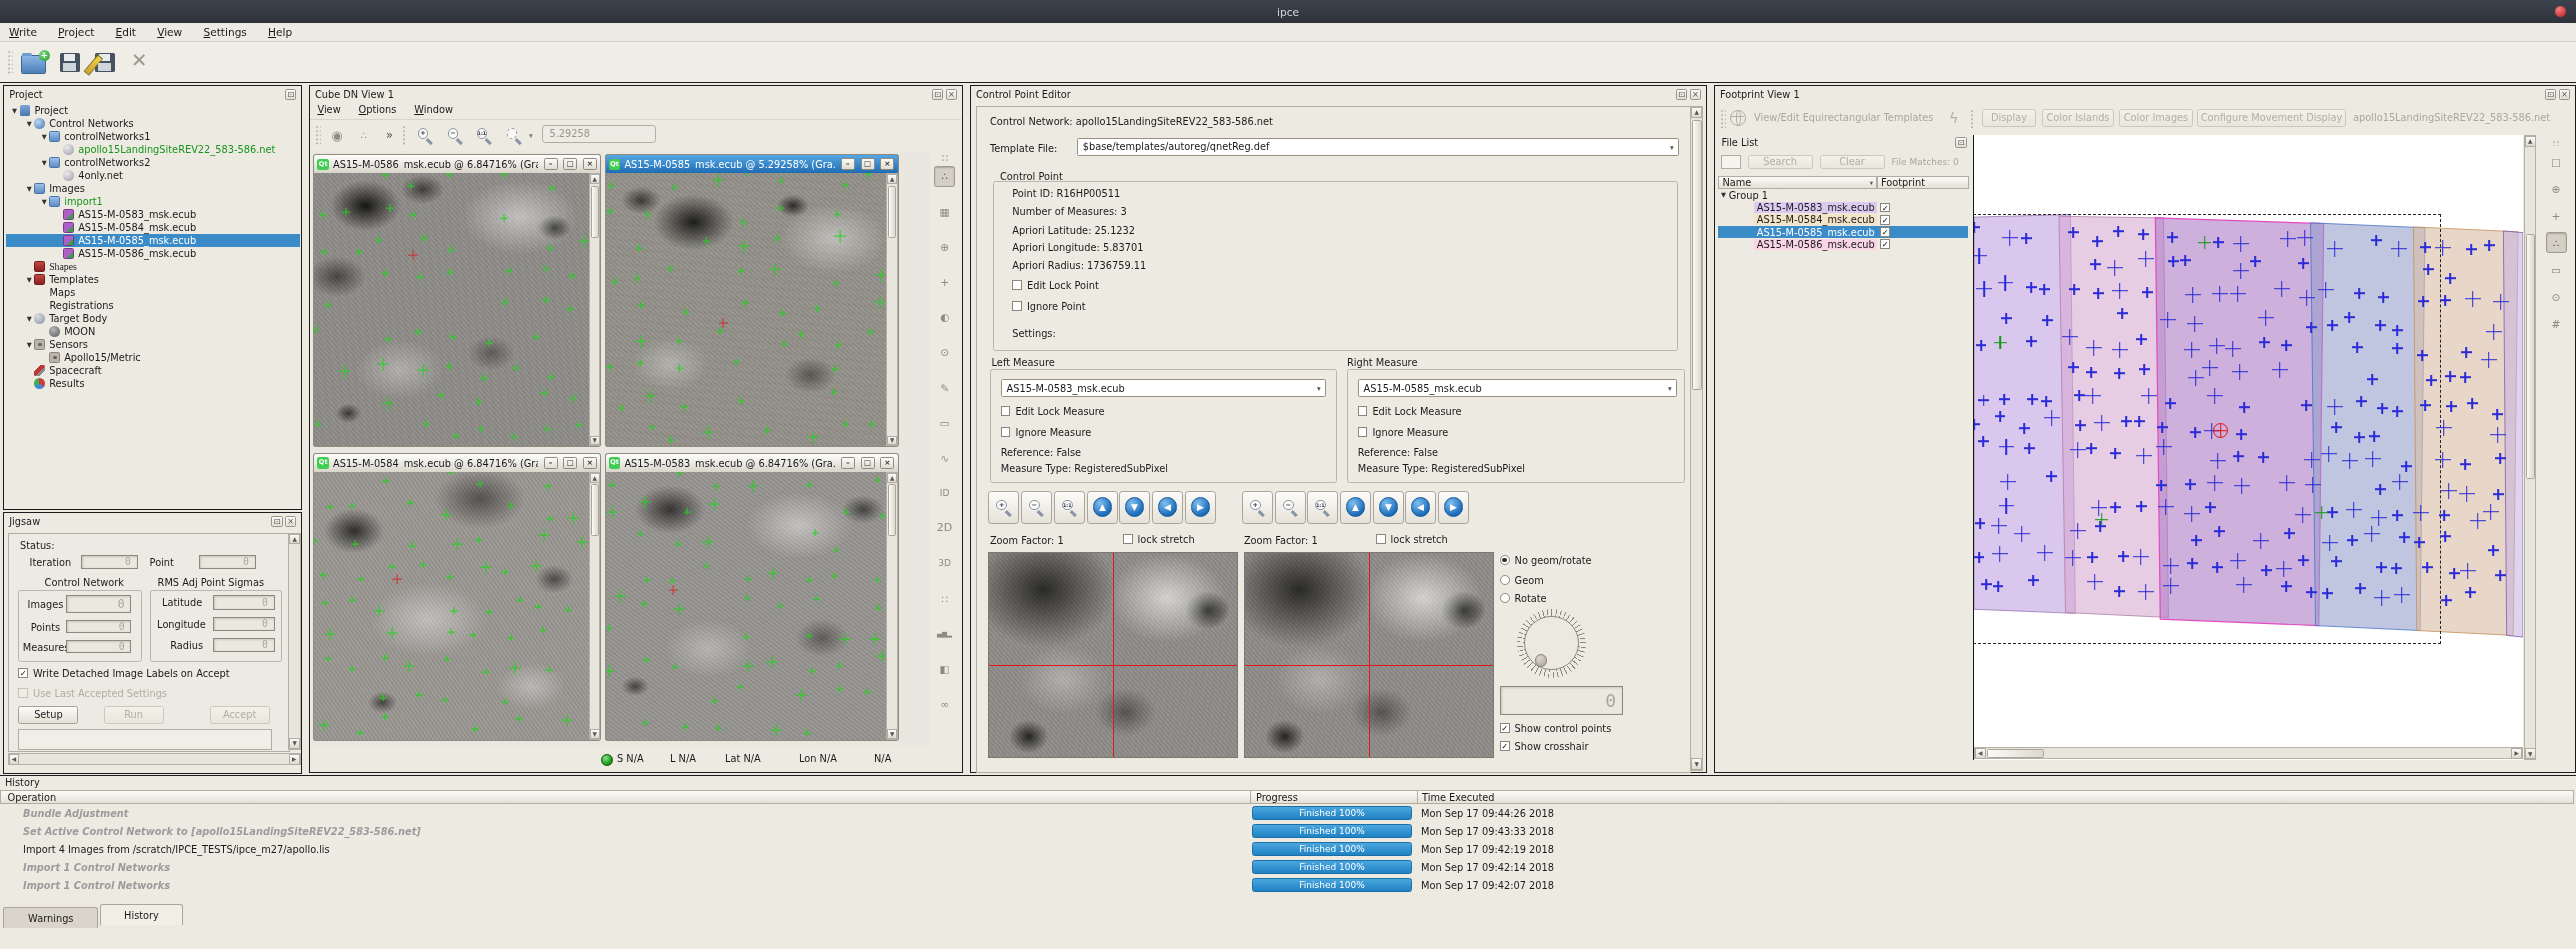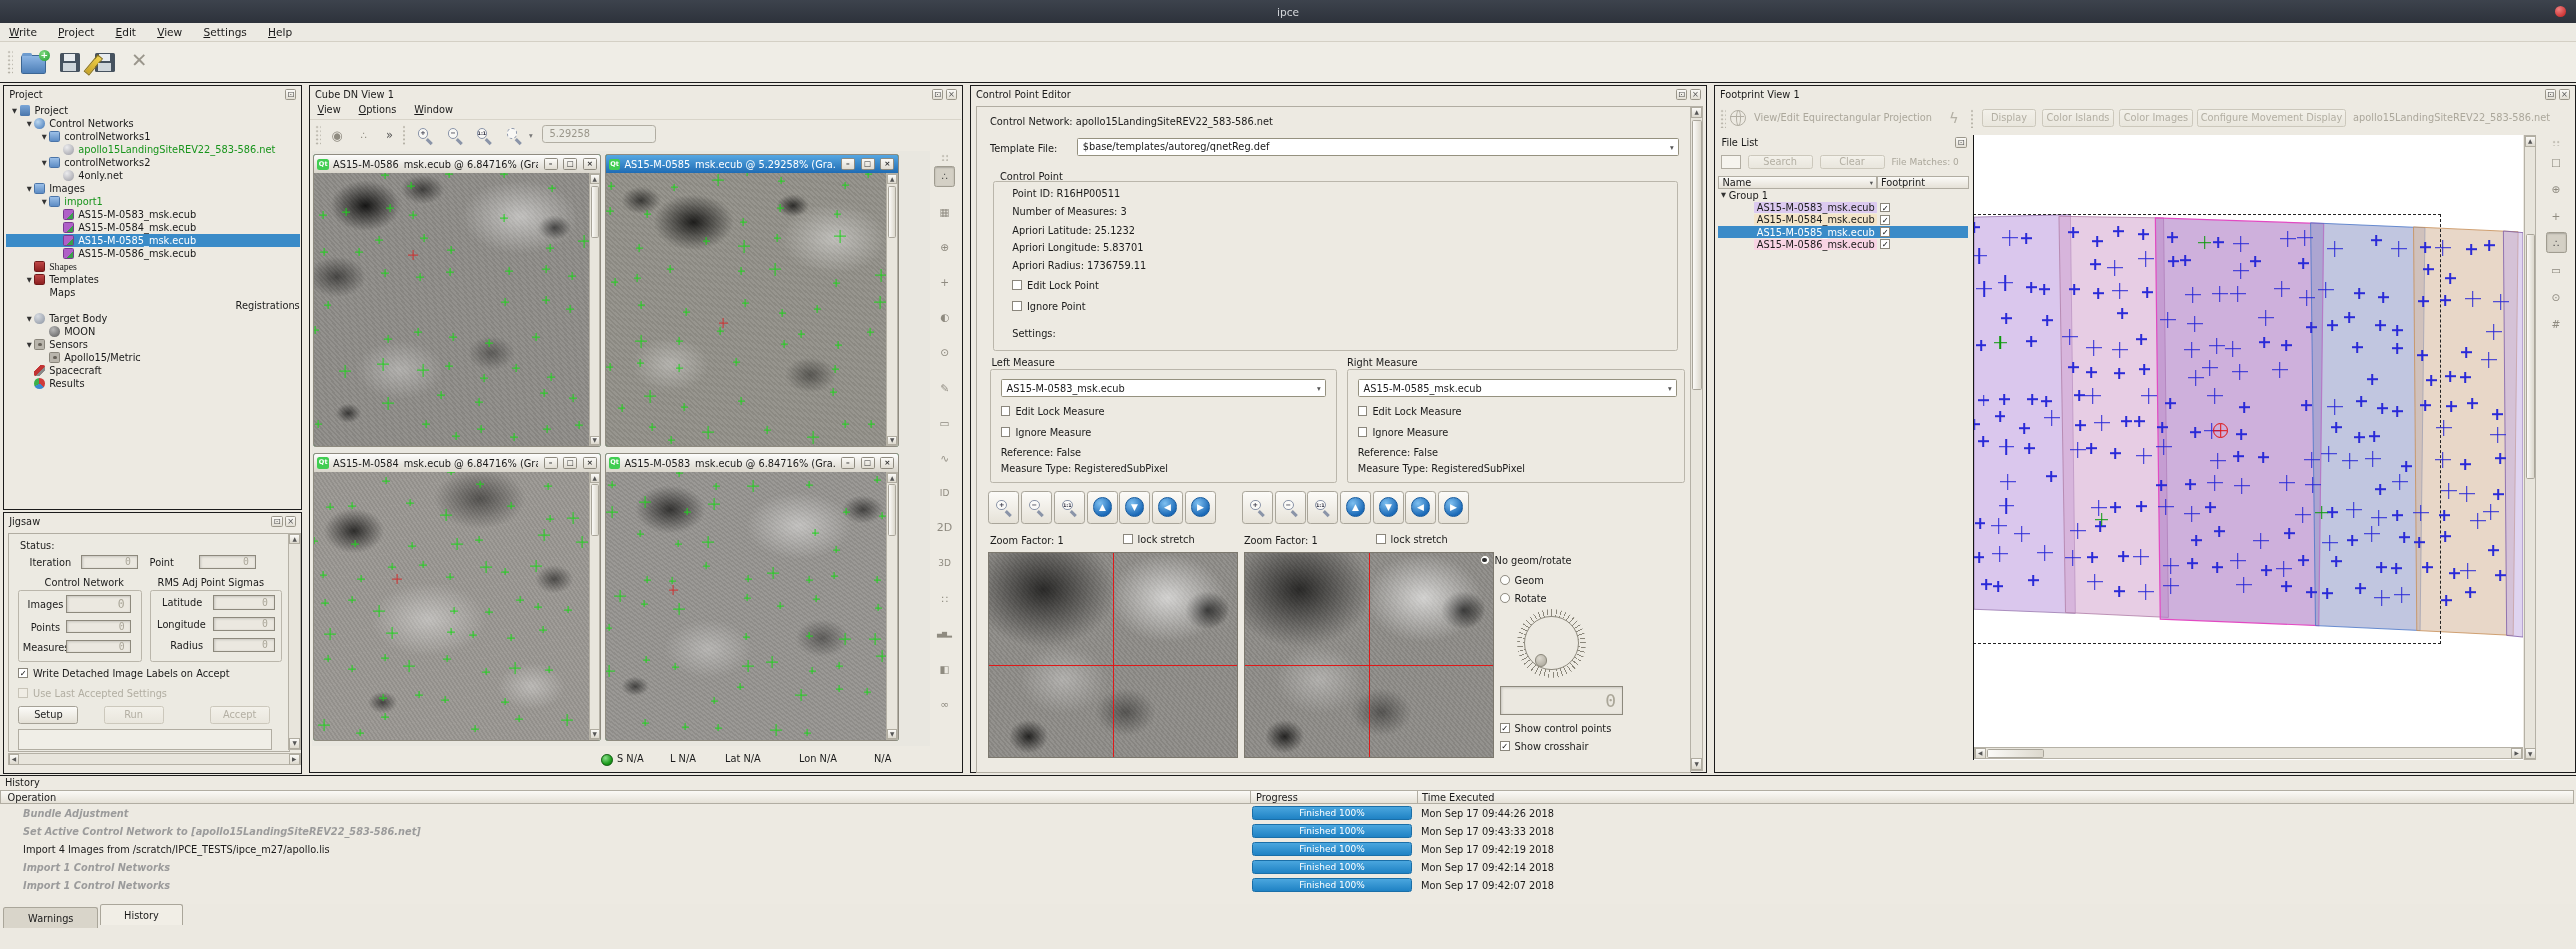--- a/index.html
+++ b/index.html
@@ -218,21 +218,21 @@
         </div>
         <div class="tree-row" style="padding-left: 18px;">
           <span class="exp">▼</span>
           <span class="ti ti-folder-red"></span>
           <span>Templates</span>
         </div>
         <div class="tree-row" style="padding-left: 33px;">
           <span class="noexp"></span>
           <span>Maps</span>
         </div>
-        <div class="tree-row" style="padding-left: 33px; justify-content: flex-end;">
+        <div class="tree-row" style="padding-left: 33px;">
           <span class="noexp"></span>
           <span>Registrations</span>
         </div>
         <div class="tree-row" style="padding-left: 18px;">
           <span class="exp">▼</span>
           <span class="ti ti-globe"></span>
           <span>Target Body</span>
         </div>
         <div class="tree-row" style="padding-left: 33px;">
           <span class="noexp"></span>
@@ -816,21 +816,21 @@
           <span>lock stretch</span>
         </label>
       <div class="chip" style="left:11.4px;top:445px;width:250px;height:206px">
         <div class="xline" style="top:55%"></div>
         <div class="yline" style="left:50%"></div>
       </div>
       <div class="chip" style="left:267px;top:445px;width:250px;height:206px">
         <div class="xline" style="top:55%"></div>
         <div class="yline" style="left:50%"></div>
       </div>
-      <label class="rb sel abs" style="left:503px;top:448px">
+      <label class="rb sel abs" style="left:523px;top:448px">
           <span class="rcirc"></span>
           <span>No geom/rotate</span>
         </label>
       <label class="rb abs" style="left:523px;top:468px">
           <span class="rcirc"></span>
           <span>Geom</span>
         </label>
       <label class="rb abs" style="left:523px;top:486px">
           <span class="rcirc"></span>
           <span>Rotate</span>
@@ -862,21 +862,21 @@
           <span class="wbtn">⊡</span>
           <span class="wbtn">×</span>
         </span>
     </div>
     <div style="position:absolute;left:0;top:16.4px;width:859px;height:33px">
       <div class="grip" style="left:4.9px;top:6.5px;width:5.7px;height:19.6px"></div>
       <span style="position:absolute;left:14.7px;top:7.4px;width:16.4px;height:16.4px;border:1.6px solid #b3afa4;border-radius:50%;box-sizing:border-box">
           <span style="position:absolute;left:4.9px;top:-0.8px;width:3.3px;height:14px;border:0.8px solid #b3afa4;border-radius:50%"></span>
           <span style="position:absolute;left:-0.8px;top:5.7px;width:14px;height:0.8px;background:#b3afa4"></span>
         </span>
-      <span class="lbl" style="left:39px;top:9.8px;color:#aba79b">View/Edit Equirectangular Projection</span>
+      <span class="lbl" style="left:39px;top:9.8px;color:#aba79b">View/Edit Equirectangular Templates</span>
       <span class="lbl" style="left:234px;top:6.5px;color:#b3afa4;font-size:14.7px">ϟ</span>
       <div class="grip" style="left:255px;top:6.5px;width:4.1px;height:19.6px"></div>
       <div class="btn disabled" style="left:267px;top:6.5px;width:54px;height:18px">Display</div>
       <div class="btn disabled" style="left:327px;top:6.5px;width:72px;height:18px">Color Islands</div>
       <div class="btn disabled" style="left:404px;top:6.5px;width:74px;height:18px">Color Images</div>
       <div class="btn disabled" style="left:482px;top:6.5px;width:149px;height:18px">Configure Movement Display</div>
       <span class="lbl" style="left:638px;top:9.8px;color:#aba79b">apollo15LandingSiteREV22_583-586.net</span>
     </div>
 
     <div style="position:absolute;left:1.6px;top:49px;width:255px;height:636px">

